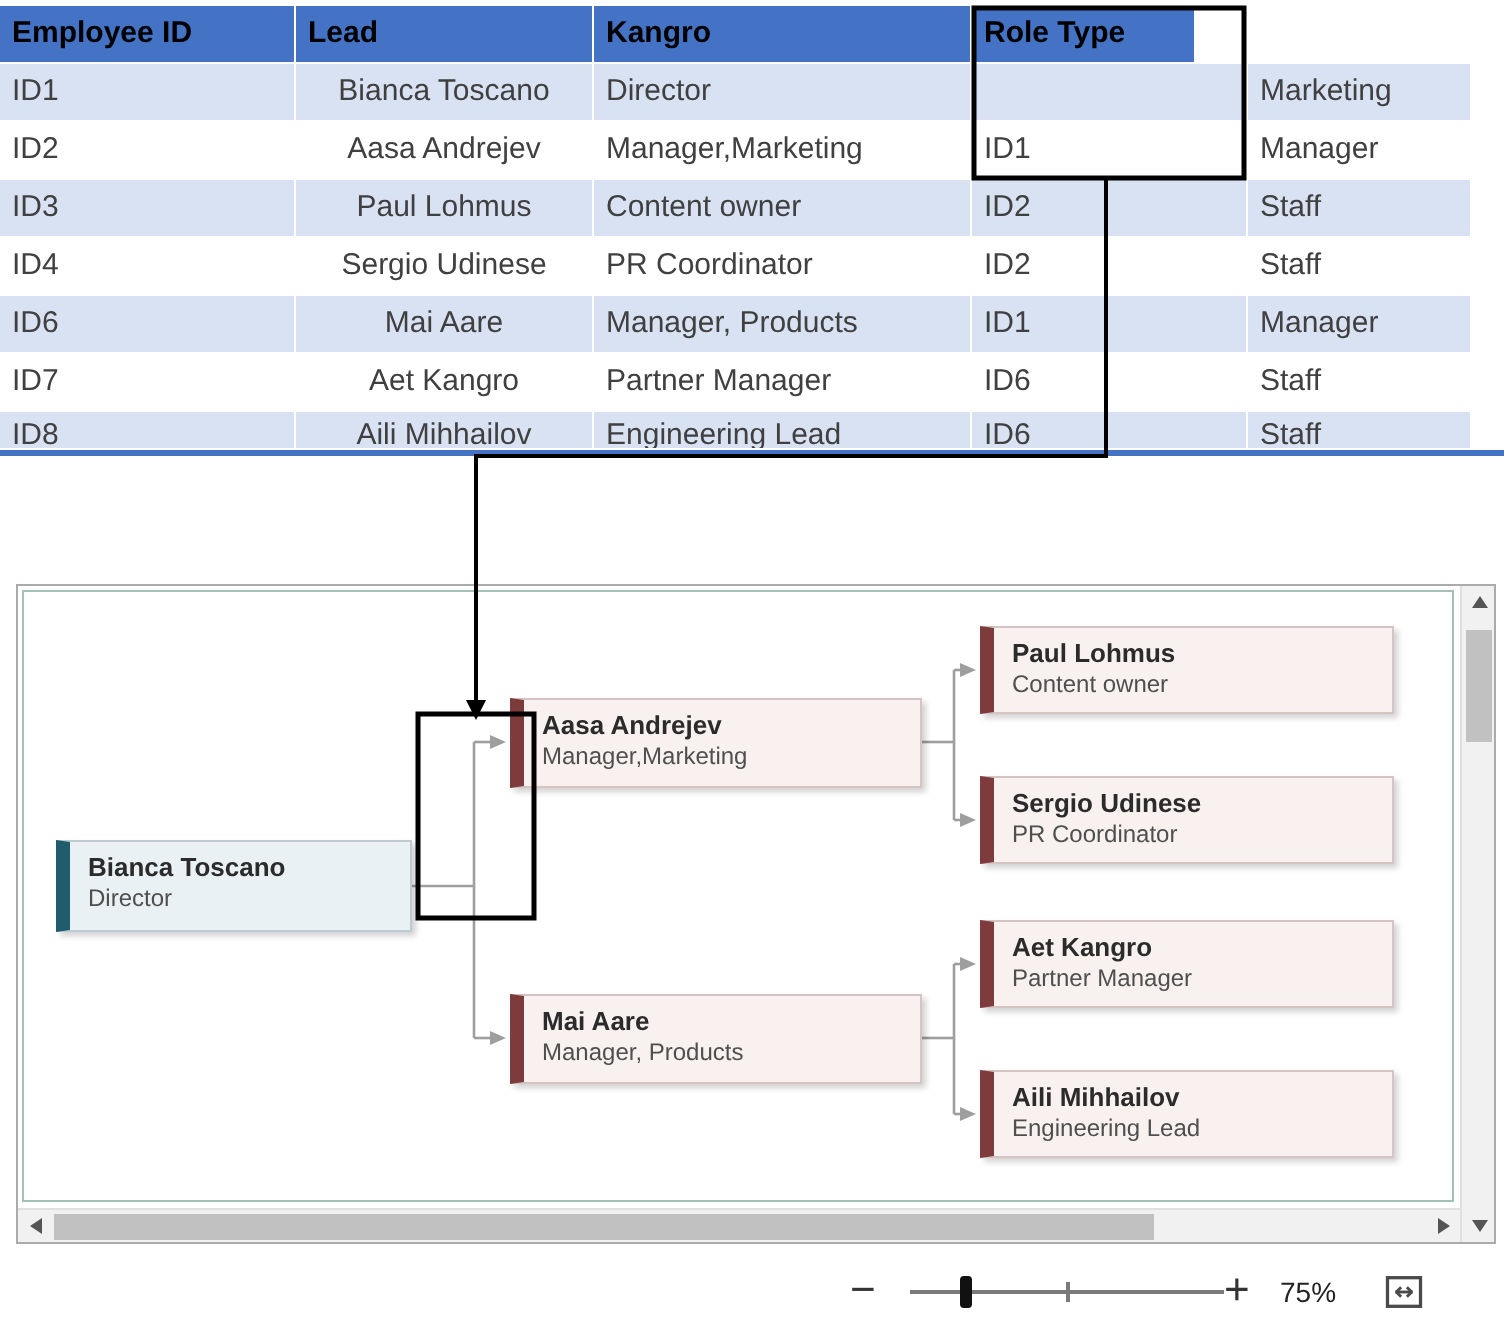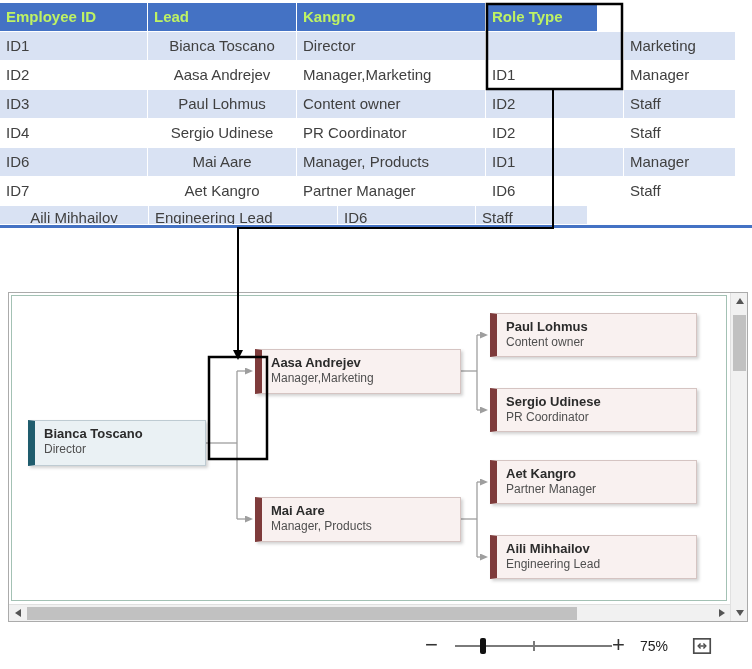--- a/index.html
+++ b/index.html
@@ -10,21 +10,21 @@
   }
   
   #table{position:absolute;left:0;top:0;width:752px;height:228px;}
   .row{position:absolute;left:0;width:752px;height:29px;display:flex;}
   .cell{
     box-sizing:border-box;font-size:15px;line-height:28px;padding-left:6px;
     border-right:1px solid #fff;border-bottom:1px solid #fff;
     overflow:hidden;white-space:nowrap;color:#404040;
   }
   .c0{width:148px}.c1{width:149px}.c2{width:189px}.c3{width:138px}.c4{width:112px}
-  .hdr .cell{background:#4472C4;color:#bef264;font-weight:bold;}
+  .hdr .cell{background:#4472C4;color:#000000;font-weight:bold;}
   .band .cell{background:#D9E2F3;}
   .plain .cell{background:#ffffff;}
   .name-cell{text-align:center;padding-left:0;}
   .row-clip{height:19px;overflow:hidden;}
   .row-clip .cell{line-height:24px;}
   #table-bottom-bar{position:absolute;left:0;top:225px;width:752px;height:3px;background:#4472C4;}
   
   #toolbar{position:absolute;left:0;top:228px;width:752px;height:64px;background:#fff;}
   .tb-item{position:absolute;top:247px;height:26px;display:flex;align-items:center;gap:8px;cursor:pointer;}
   .tb-label{font-size:17px;color:#3d3d3d;}
@@ -117,20 +117,21 @@
     <div class="cell c4">Manager</div>
   </div>
   <div class="row plain" style="top:177px">
     <div class="cell c0">ID7</div>
     <div class="cell c1 name-cell">Aet Kangro</div>
     <div class="cell c2">Partner Manager</div>
     <div class="cell c3">ID6</div>
     <div class="cell c4">Staff</div>
   </div>
   <div class="row band row-clip" style="top:206px">
+    <div class="cell c0">ID8</div>
     <div class="cell c1 name-cell">Aili Mihhailov</div>
     <div class="cell c2">Engineering Lead</div>
     <div class="cell c3">ID6</div>
     <div class="cell c4">Staff</div>
   </div>
   <div id="table-bottom-bar"></div>
 </div>
 
 <div id="toolbar">
   <div class="tb-item" style="left:20px">

